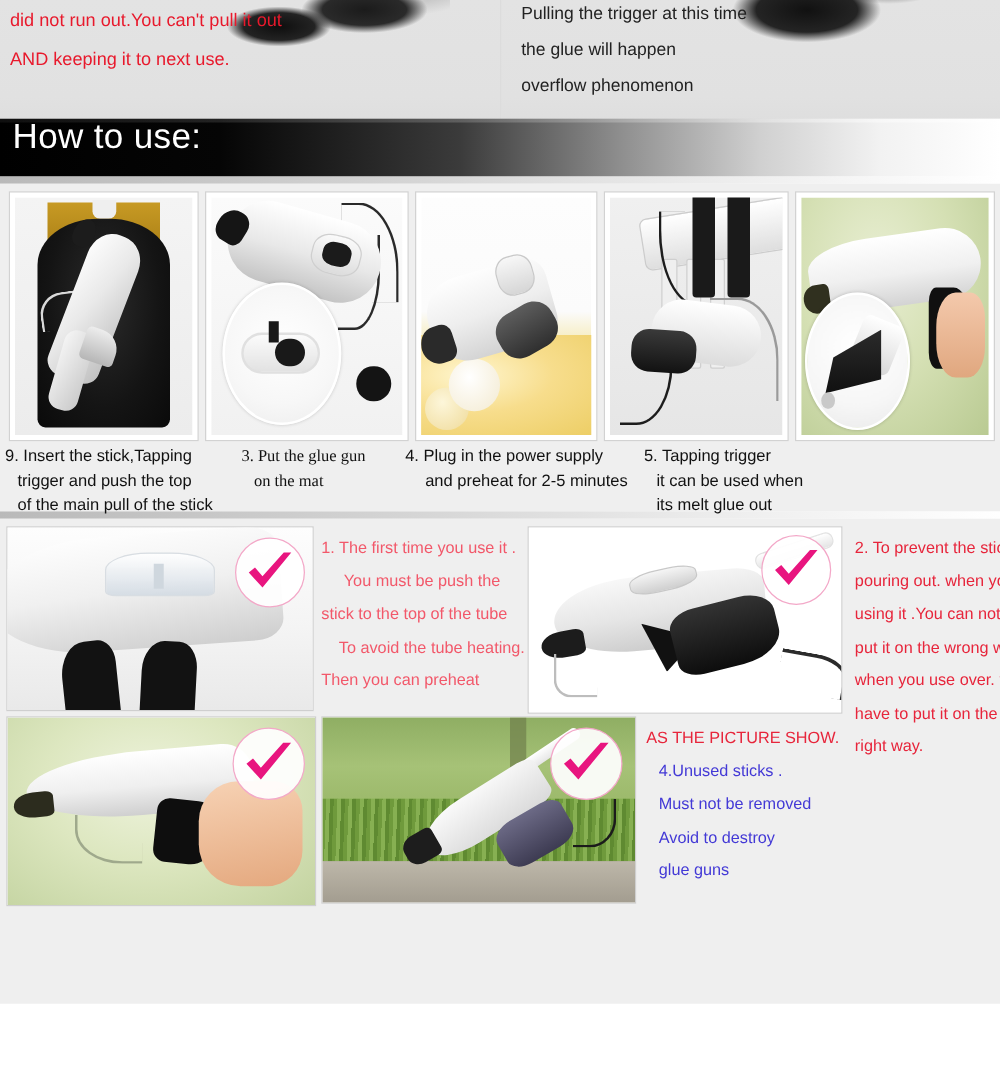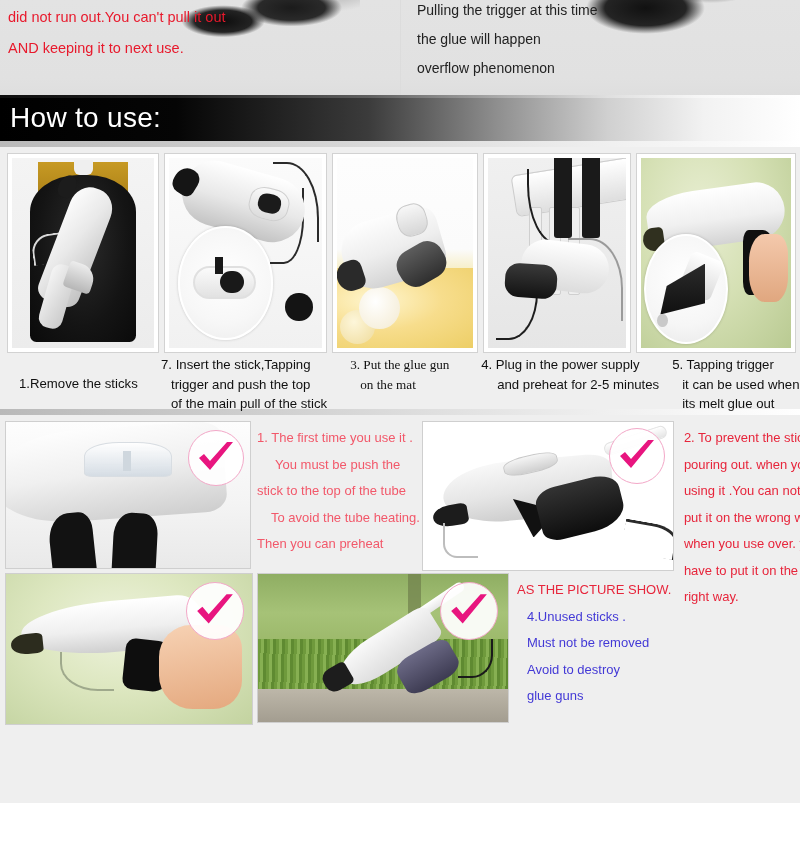--- a/index.html
+++ b/index.html
@@ -57,21 +57,21 @@
 
   
   .banner{
     position:relative;
     height:46px;
     background:linear-gradient(90deg,#000000 0%, #050505 22%, #3b3b3b 46%, #8e8e8e 62%, #d0d0d0 76%, #f2f2f2 88%, #ffffff 100%);
     display:flex; align-items:center;
   }
   .banner-inner{
     position:relative; width:100%; height:100%;
-    display:flex; align-items:center;border-radius:21px;
+    display:flex; align-items:flex-start;border-radius:21px;
   }
   .banner-title{
     color:#ffffff;
     font-size:28px;
     font-weight:400;
     letter-spacing:0.3px;
     padding-left:10px;
     line-height:1;
   }
   .banner-sheen{
@@ -657,25 +657,22 @@
               <span class="shaft"></span>
                 <span class="cone"></span>
                 <span class="drop"></span>
             </div>
           </div>
         </div>
       </div>
     </div>
 
     <div class="howto-caps">
-      <div class="cap c1w">
-        <span class="ln">1.Remove the sticks</span>
-      </div>
       <div class="cap c2w">
-        <span class="ln">7. Insert the stick,Tapping</span>
+        <span class="ln">9. Insert the stick,Tapping</span>
         <span class="ln">trigger and push the top</span>
         <span class="ln">of the main pull of the stick</span>
       </div>
       <div class="cap c3w">
         <span class="ln">3. Put the glue gun</span>
         <span class="ln">on the mat</span>
       </div>
       <div class="cap c4w">
         <span class="ln">4. Plug in the power supply</span>
         <span class="ln">and preheat for 2-5 minutes</span>

